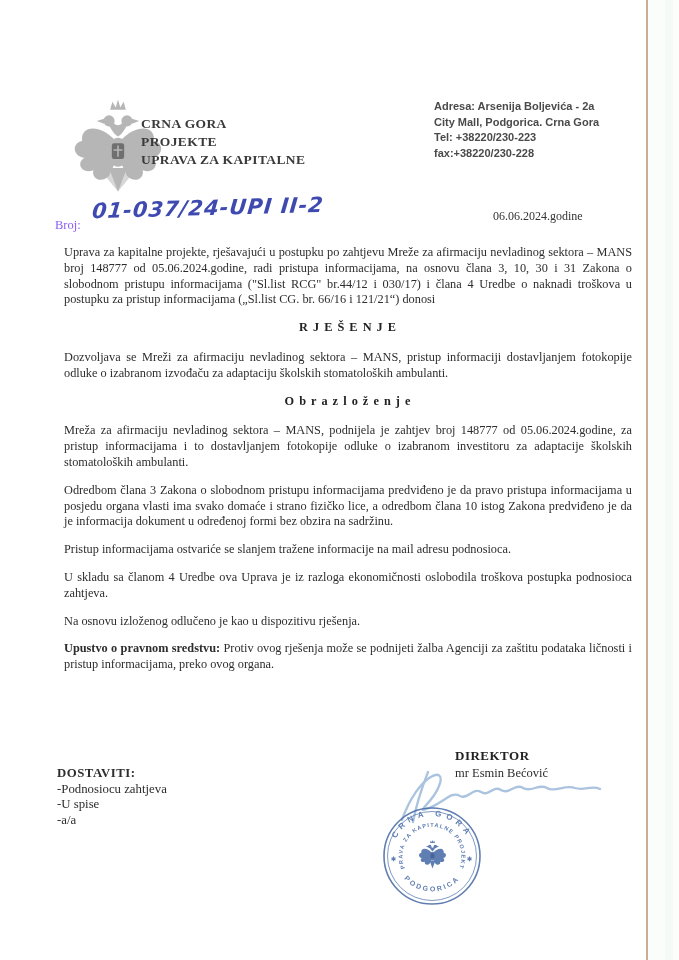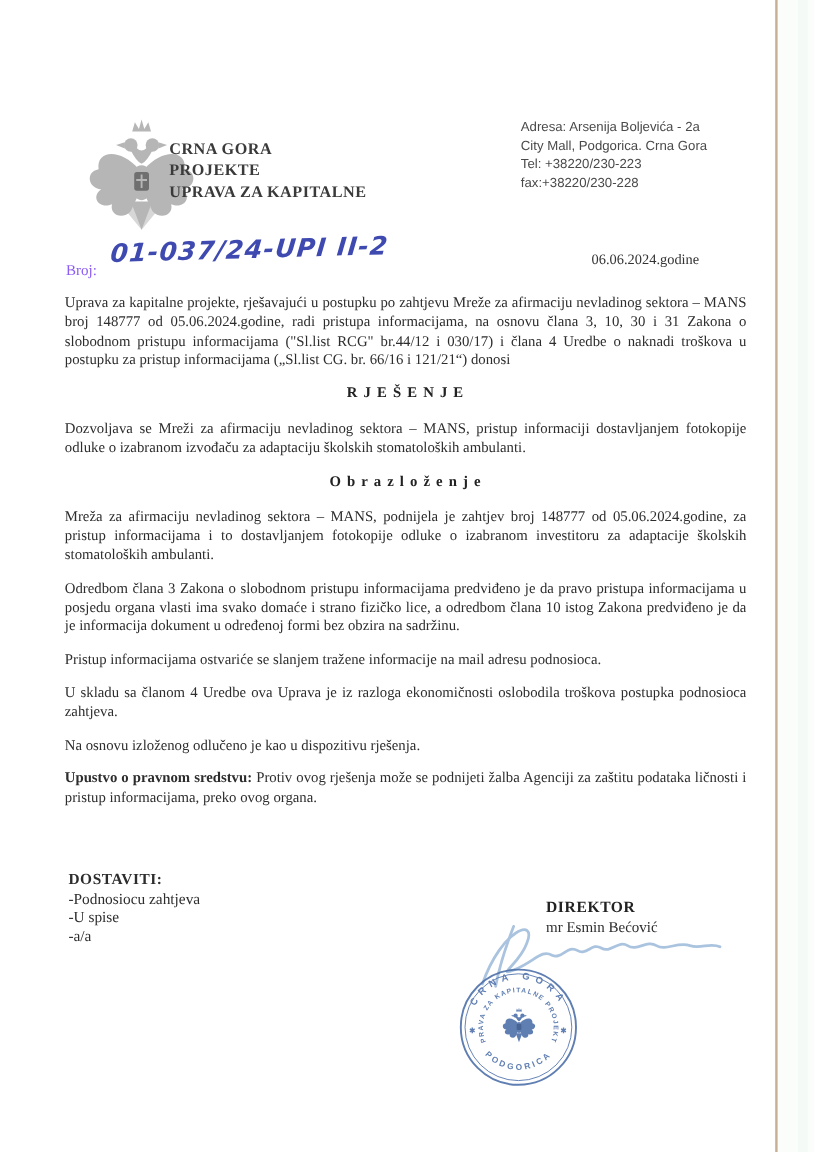--- a/index.html
+++ b/index.html
@@ -19,58 +19,58 @@
   
   .coat{position:absolute;left:62px;top:94px;width:112px;height:112px;}
   .org-block{
     position:absolute;left:141px;top:115px;
     font-weight:bold;font-size:13.5px;line-height:18px;
     color:#3a3a3a;letter-spacing:.4px;
   }
   .addr-block{
     position:absolute;left:434px;top:99px;
     font-family:"Liberation Sans", sans-serif;
-    font-size:11px;line-height:15.5px;color:#4a4a4a;
+    font-size:11px;line-height:15.5px;color:#4a4a4a;font-weight:bold;
   }
 
   
   .broj-label{position:absolute;left:55px;top:218px;font-size:12.5px;color:#8b5cf6;}
   .broj-hand{
     position:absolute;left:92px;top:196px;
     font-family:"DejaVu Sans", sans-serif;
     font-style:italic;font-weight:600;
     font-size:21px;color:#3f4ab0;
     letter-spacing:1px;
     transform:rotate(-1.6deg) skewX(-7deg);
     white-space:nowrap;
   }
   .doc-date{position:absolute;left:493px;top:209px;font-size:12px;color:#333;}
 
   
   .body-col{
-    position:absolute;left:54px;top:245px;width:568px;
+    position:absolute;left:64px;top:245px;width:568px;
     font-size:12.3px;line-height:15.8px;text-align:justify;color:#2d2d2d;
   }
   .body-col p{margin:0 0 12px 0;}
   .heading-center{
     text-align:center;font-weight:bold;letter-spacing:1px;
     margin:4px 0 14px 0 !important;color:#222;
   }
   .bold-lead{font-weight:bold;}
 
   
   .director-block{
     position:absolute;left:455px;top:748px;width:150px;
     text-align:left;
   }
   .director-title{font-weight:bold;font-size:13px;letter-spacing:.5px;color:#222;}
   .director-name{font-size:12.5px;margin-top:2px;color:#2d2d2d;}
 
   
-  .dostaviti{position:absolute;left:57px;top:726px;font-size:12.8px;line-height:15.6px;color:#2d2d2d;}
+  .dostaviti{position:absolute;left:57px;top:766px;font-size:12.8px;line-height:15.6px;color:#2d2d2d;}
   .dostaviti .lbl{font-weight:bold;letter-spacing:.5px;}
 
   
   .signature{position:absolute;left:388px;top:762px;width:225px;height:72px;}
   .stamp{position:absolute;left:381px;top:805px;width:102px;height:102px;opacity:.88;}
   .stamp text{font-family:"Liberation Sans", sans-serif;font-weight:bold;}
 </style>
 </head>
 <body>
 

